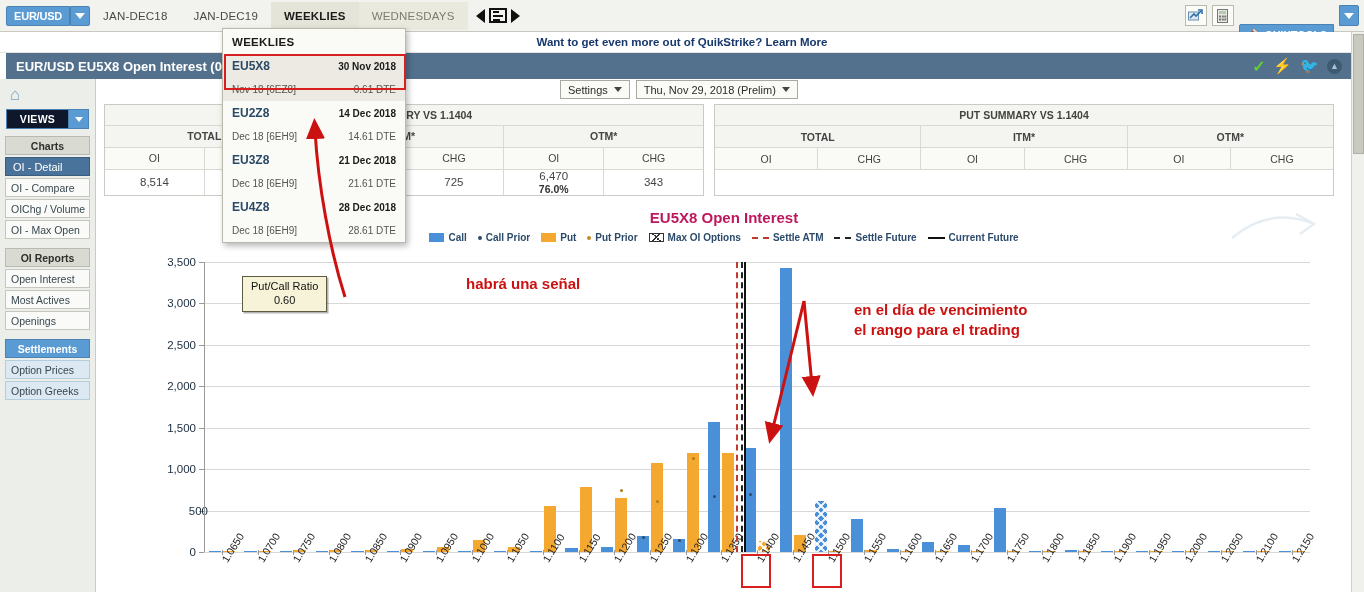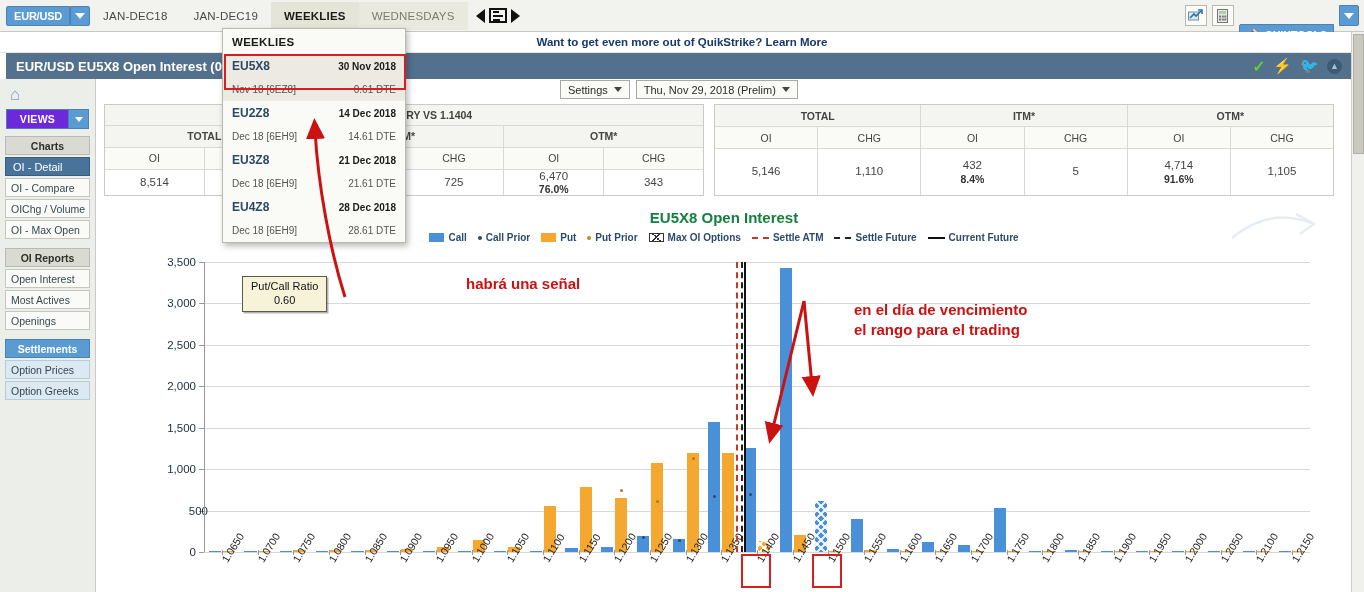--- a/index.html
+++ b/index.html
@@ -69,21 +69,21 @@
   
   #rail {
     position:absolute; left:0; top:79px; width:96px; height:513px;
     background:#eceee9; border-right:1px solid #c9cbc4;
     padding:4px 4px 0 4px;
   }
   .home-ico { font-size:17px; color:#7ba2c0; padding:2px 0 4px 6px; }
   .views {
     display:flex; height:20px; margin:0 2px 7px 2px;
   }
-  .views .v1 { flex:1; background:#6d28d9;border:1px solid #4a83b3;color:#fff;font-weight:bold;font-size:10.5px;display:flex;align-items:center;justify-content:center;letter-spacing:.3px;}
+  .views .v1 { flex:1; background:#0f172a;border:1px solid #4a83b3;color:#fff;font-weight:bold;font-size:10.5px;display:flex;align-items:center;justify-content:center;letter-spacing:.3px;}
   .views .v2 { width:20px;background:#5a9bd4;border:1px solid #4a83b3;border-left:none;display:flex;align-items:center;justify-content:center;}
   .views .v2 i{border-left:4px solid transparent;border-right:4px solid transparent;border-top:5px solid #fff;}
   .grp-hd {
     height:19px;margin:0 1px 2px 1px;background:#d9dad2;border:1px solid #b9bbb2;
     display:flex;align-items:center;justify-content:center;font-weight:bold;font-size:10.5px;color:#2f2f2b;
   }
   .grp-hd.blue { background:#5a9bd4;border-color:#4a83b3;color:#fff; }
   .rail-item {
     height:19px;margin:0 1px 2px 1px;background:#fafbf8;border:1px solid #c5c7be;
     display:flex;align-items:center;padding-left:5px;font-size:10.5px;color:#37474f;
@@ -106,21 +106,21 @@
   .cell:last-child { border-right:none; }
   .cell.hd { background:#f4f4f0; font-weight:bold; }
   .cell.sub { background:#fafaf6; }
   .cell.val { flex-direction:column; line-height:1.15; font-size:11.5px; color:#444; }
   .cell.val .pct { font-weight:bold; font-size:10.5px; color:#333;}
   .green { color:#4f7a28; }
   .w2 { flex:2; } .w1 { flex:1; }
 
   
   #chart { position:absolute; left:104px; top:200px; width:1240px; height:392px; background:#fff; }
-  #chart-title { text-align:center; font-size:15px; font-weight:bold; color:#15803d; margin-top:9px;}
+  #chart-title { text-align:center; font-size:15px; font-weight:bold; color:#be185d; margin-top:9px;}
   #legend { display:flex; align-items:center; justify-content:center; gap:11px; margin-top:6px; font-size:10px; color:#2c4a6b; font-weight:bold;}
   .lg { display:flex; align-items:center; gap:4px; }
   .sw-call { width:15px;height:9px;background:#4a90d9; }
   .sw-put { width:15px;height:9px;background:#f5a830; }
   .dot-call { width:4px;height:4px;background:#2c4a6b;border-radius:50%; }
   .dot-put { width:4px;height:4px;background:#c08a22;border-radius:50%; }
   .sw-max { width:15px;height:9px;border:1px solid #333;background:
      linear-gradient(45deg, transparent 45%, #333 45%, #333 55%, transparent 55%),
      linear-gradient(-45deg, transparent 45%, #333 45%, #333 55%, transparent 55%); }
   .ln-dash { width:17px;height:0;border-top:2px dashed #c0392b; }
@@ -323,46 +323,33 @@
       <div class="cell val w1 green">725</div>
       <div class="cell val w1">
         <span>6,470</span>
         <span class="pct">76.0%</span>
       </div>
       <div class="cell val w1 green">343</div>
     </div>
   </div>
 
   <div class="sumbox put">
+    <div class="sum-title">PUT SUMMARY VS 1.1404</div>
     <div class="sum-r2">
       <div class="cell hd w2">TOTAL</div>
       <div class="cell hd w2">ITM*</div>
       <div class="cell hd w2">OTM*</div>
     </div>
     <div class="sum-r3">
       <div class="cell sub w1">OI</div>
       <div class="cell sub w1">CHG</div>
       <div class="cell sub w1">OI</div>
       <div class="cell sub w1">CHG</div>
       <div class="cell sub w1">OI</div>
       <div class="cell sub w1">CHG</div>
-    </div>
-    <div class="sum-r4">
-      <div class="cell val w1">5,146</div>
-      <div class="cell val w1 green">1,110</div>
-      <div class="cell val w1">
-        <span>432</span>
-        <span class="pct">8.4%</span>
-      </div>
-      <div class="cell val w1 green">5</div>
-      <div class="cell val w1">
-        <span>4,714</span>
-        <span class="pct">91.6%</span>
-      </div>
-      <div class="cell val w1 green">1,105</div>
     </div>
   </div>
 </div>
 
 <div id="chart">
   <div id="chart-title">EU5X8 Open Interest</div>
   <div id="legend">
     <div class="lg">
         <span class="sw-call"></span>
         <span>Call</span>

